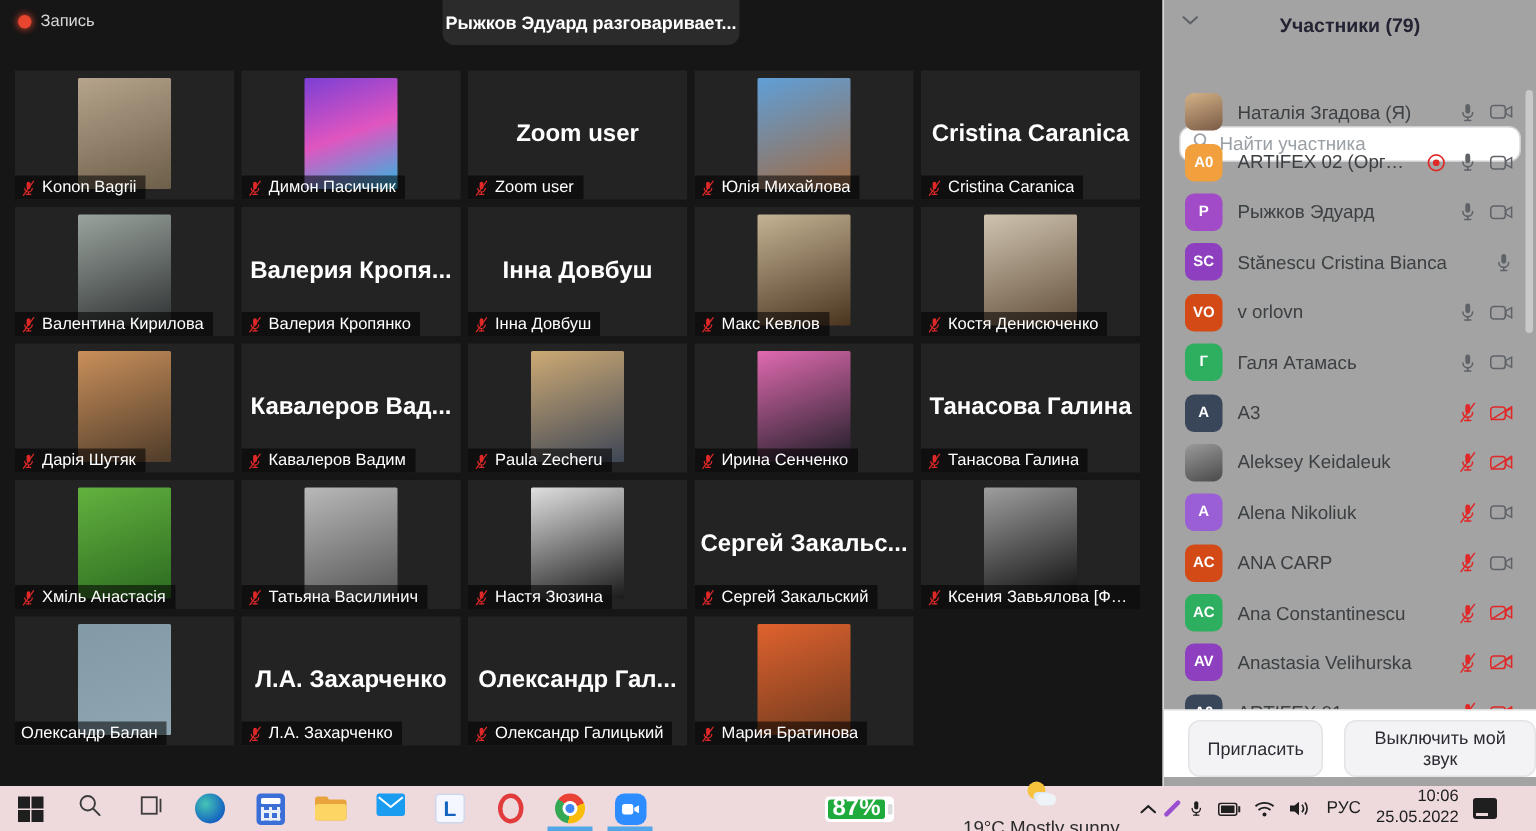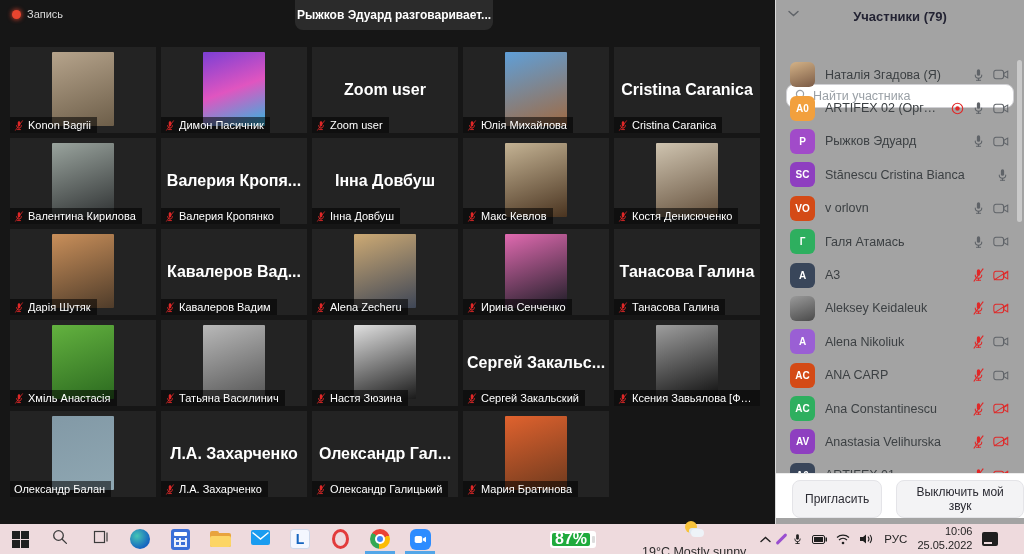--- a/index.html
+++ b/index.html
@@ -279,21 +279,21 @@
         <div class="tile-label">
           <span class="micoff-sm">
             <svg width="10" height="11" viewBox="0 0 16 17" fill="none" stroke="#e02828" stroke-width="1.3" stroke-linecap="round">
     <rect x="6" y="1.5" width="4" height="8" rx="2" fill="#e02828" stroke="none"></rect>
     <path d="M4 8.5a4 4 0 0 0 8 0"></path>
               <line x1="8" y1="12.5" x2="8" y2="15"></line>
               <line x1="5.5" y1="15" x2="10.5" y2="15"></line>
     <line x1="2.5" y1="16" x2="13.5" y2="1"></line>
             </svg>
           </span>
-          <span class="nm">Alena Zecheru</span>
+          <span class="nm">Paula Zecheru</span>
         </div>
       </div>
       <div class="tile">
         <div class="tile-photo" style="background: linear-gradient(160deg, rgb(224, 106, 176), rgb(29, 29, 38));"></div>
         <div class="tile-label">
           <span class="micoff-sm">
             <svg width="10" height="11" viewBox="0 0 16 17" fill="none" stroke="#e02828" stroke-width="1.3" stroke-linecap="round">
     <rect x="6" y="1.5" width="4" height="8" rx="2" fill="#e02828" stroke="none"></rect>
     <path d="M4 8.5a4 4 0 0 0 8 0"></path>
               <line x1="8" y1="12.5" x2="8" y2="15"></line>

